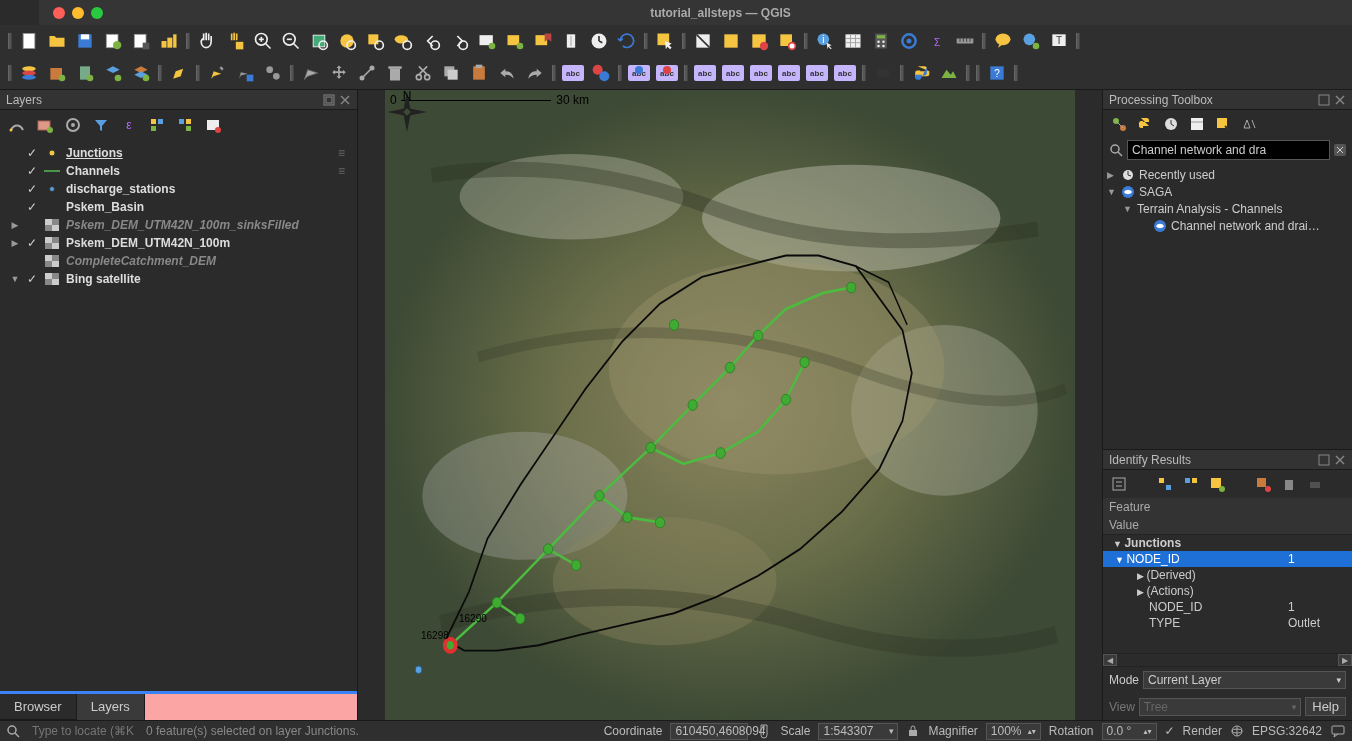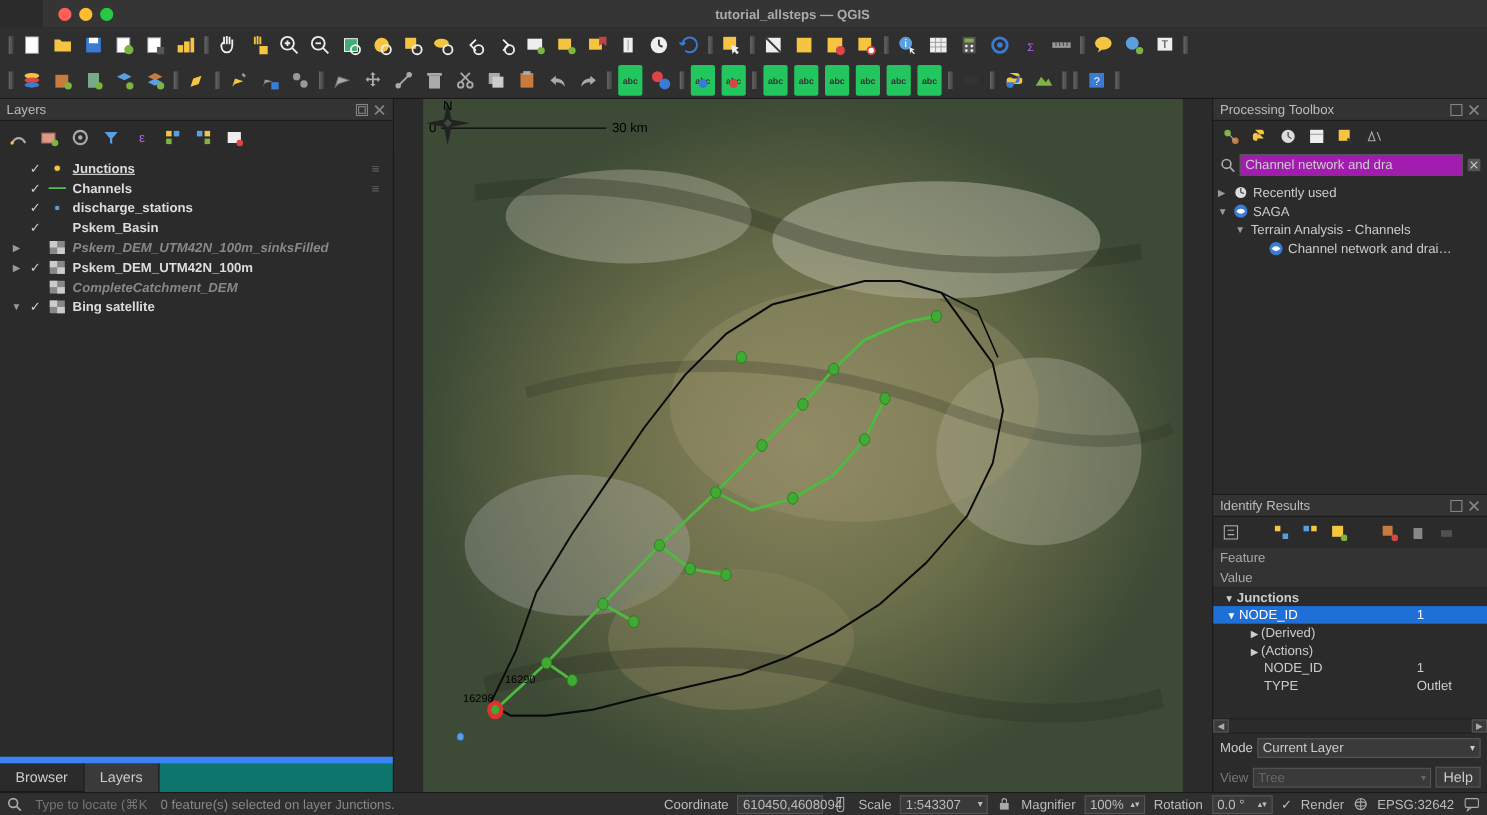--- a/index.html
+++ b/index.html
@@ -26,30 +26,30 @@
 .layers-toolbar .lb { width: 22px; height: 22px; display: flex; align-items: center; justify-content: center; cursor: pointer; }
 .layer-tree { flex: 1; padding: 4px 8px; overflow: auto; }
 .layer-row { display: flex; align-items: center; height: 18px; gap: 6px; padding-left: 2px; cursor: pointer; white-space:nowrap; }
 .layer-row .arrow { width: 10px; color: #999; font-size: 9px; text-align:center; }
 .layer-row .chk { color: #ccc; width: 12px; text-align:center; }
 .layer-row .sym { width: 16px; height: 14px; display: flex; align-items: center; justify-content: center; }
 .layer-row .name { color: #ddd; font-weight: bold; }
 .layer-row .name.italic { font-style: italic; color: #888; font-weight: bold;}
 .layer-row .name.underline { text-decoration: underline; }
 .layer-row .menu-dots { margin-left: auto; color: #666; padding-right:4px; }
-.tabs { display: flex; border-top: 6px solid #3b82f6; background: #0f766e; }
+.tabs { display: flex; border-top: 3px solid #3b82f6; background: #fca5a5; }
 .tab { padding: 5px 14px; background: #2b2b2b; border-right: 1px solid #1a1a1a; font-size: 13px; color: #ccc; cursor: pointer; border-bottom: 1px solid #1a1a1a;}
 .tab.active { background: #3a3a3a; border-bottom:1px solid #3a3a3a; }
 .canvas { flex: 1; position: relative; background: #4a5c3e; overflow: hidden; }
 .canvas svg { position:absolute; inset:0; }
 .right-panel { width: 250px; background: #2b2b2b; display: flex; flex-direction: column; border-left: 1px solid #1a1a1a; }
 .toolbox-tools, .identify-tools { display: flex; gap: 6px; padding: 4px 6px; }
 .toolbox-tools .lb, .identify-tools .lb { width: 20px; height: 20px; cursor: pointer; display:flex; align-items:center; justify-content:center;}
 .search-row { display: flex; align-items: center; padding: 2px 6px; gap: 4px; }
-.search-row input { flex: 1; background: #a21caf; border: 1px solid #555; color: #ccc; padding: 2px 4px; font-size: 12px; }
+.search-row input { flex: 1; background: #000000; border: 1px solid #555; color: #ccc; padding: 2px 4px; font-size: 12px; }
 .toolbox-tree { flex: 1; padding: 4px 4px; overflow: auto; font-size: 12px; }
 .tree-row { display: flex; align-items: center; height: 17px; gap: 4px; cursor: pointer; white-space:nowrap; overflow:hidden;}
 .tree-row .arrow { width: 10px; color: #999; font-size: 9px; }
 .tree-row .ticon { width: 14px; height:14px; }
 .identify { border-top: 1px solid #1a1a1a; flex-shrink: 0; display:flex; flex-direction:column;}
 .identify .table { font-size: 12px; }
 .identify .thead { display: flex; background: #333; border-bottom: 1px solid #222; flex-direction: column; }
 .identify .thead > div { padding: 2px 6px; color: #aaa; }
 .identify .col-f { flex: 1; }
 .identify .col-v { width: 70px; }
@@ -60,22 +60,22 @@
 .identify .scrollbar-h .arrow-btn { width:14px; background:#3a3a3a; border:1px solid #555; display:flex;align-items:center;justify-content:center; font-size:8px; color:#aaa;}
 .identify .scrollbar-h .track { flex:1; }
 .identify-footer { padding: 4px 6px; display: flex; align-items: center; gap: 4px; font-size: 12px; }
 .identify-footer select, .identify-footer .combo { flex: 1; background: #3a3a3a; border: 1px solid #555; color: #ccc; padding: 1px 4px; height:18px; display:flex; align-items:center; justify-content:space-between;}
 .identify-footer .combo.disabled { color:#666; }
 .identify-footer .btn { background: #3a3a3a; border: 1px solid #555; padding: 1px 6px; cursor: pointer; font-size:13px;}
 .statusbar { height: 21px; background: #2f2f2f; border-top: 1px solid #1a1a1a; display: flex; align-items: center; padding: 0 6px; gap: 8px; font-size: 12px; color: #bbb; }
 .statusbar input { background: #2f2f2f; border: none; color: #aaa; padding: 2px 4px; font-size: 12px; width: 110px; }
 .statusbar .field { background: #3a3a3a; border: 1px solid #555; padding: 0 4px; height: 17px; display: flex; align-items: center; }
 .north-arrow { position: absolute; left: 10px; bottom: 10px; width: 44px; height: 44px; }
-.scale-bar { position: absolute; top: 19px; left: 5px; color: #000; font-size: 10px; }
-.abc-btn { width:22px; height:28px; background:#22c55e; border-radius:2px; font-size:8px; font-weight:bold; color:#333; display:flex;align-items:center;justify-content:center; position:relative;}
+.scale-bar { position: absolute; top: 3px; left: 5px; color: #000; font-size: 10px; }
+.abc-btn { width:22px; height:16px; background:#c4b5fd; border-radius:2px; font-size:8px; font-weight:bold; color:#333; display:flex;align-items:center;justify-content:center; position:relative;}
 </style>
 </head>
 <body>
 
 <div class="titlebar">
   <div class="traffic">
     <div class="dot red"></div>
     <div class="dot yellow"></div>
     <div class="dot green"></div>
   </div>

